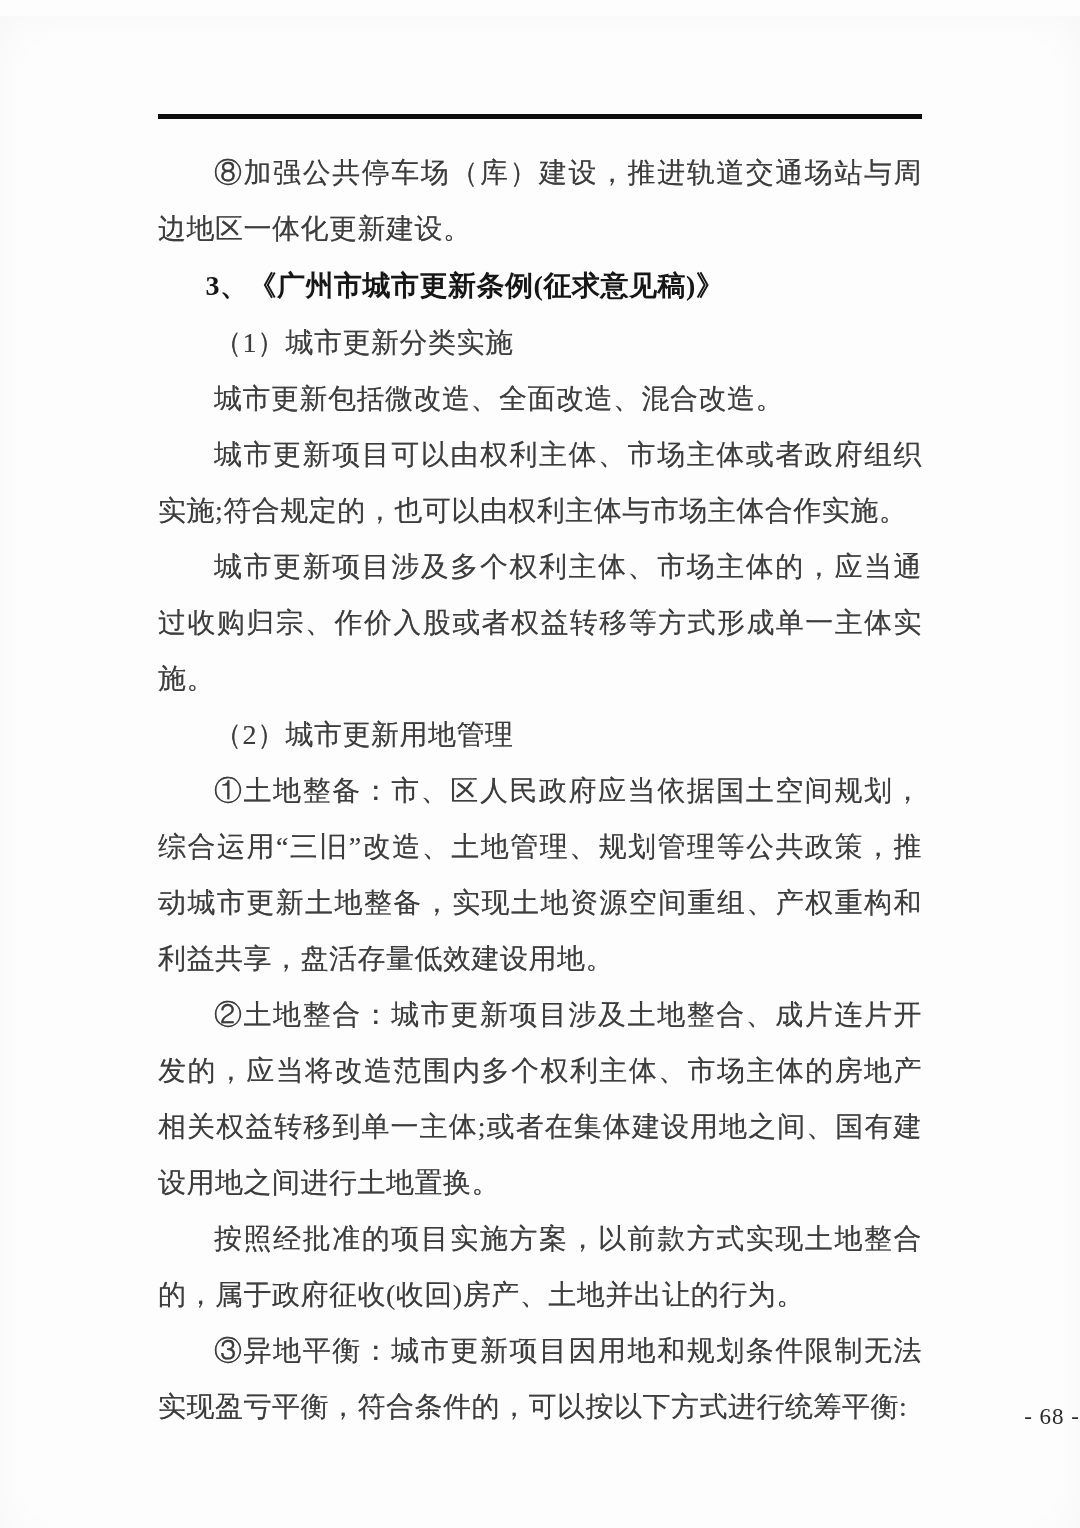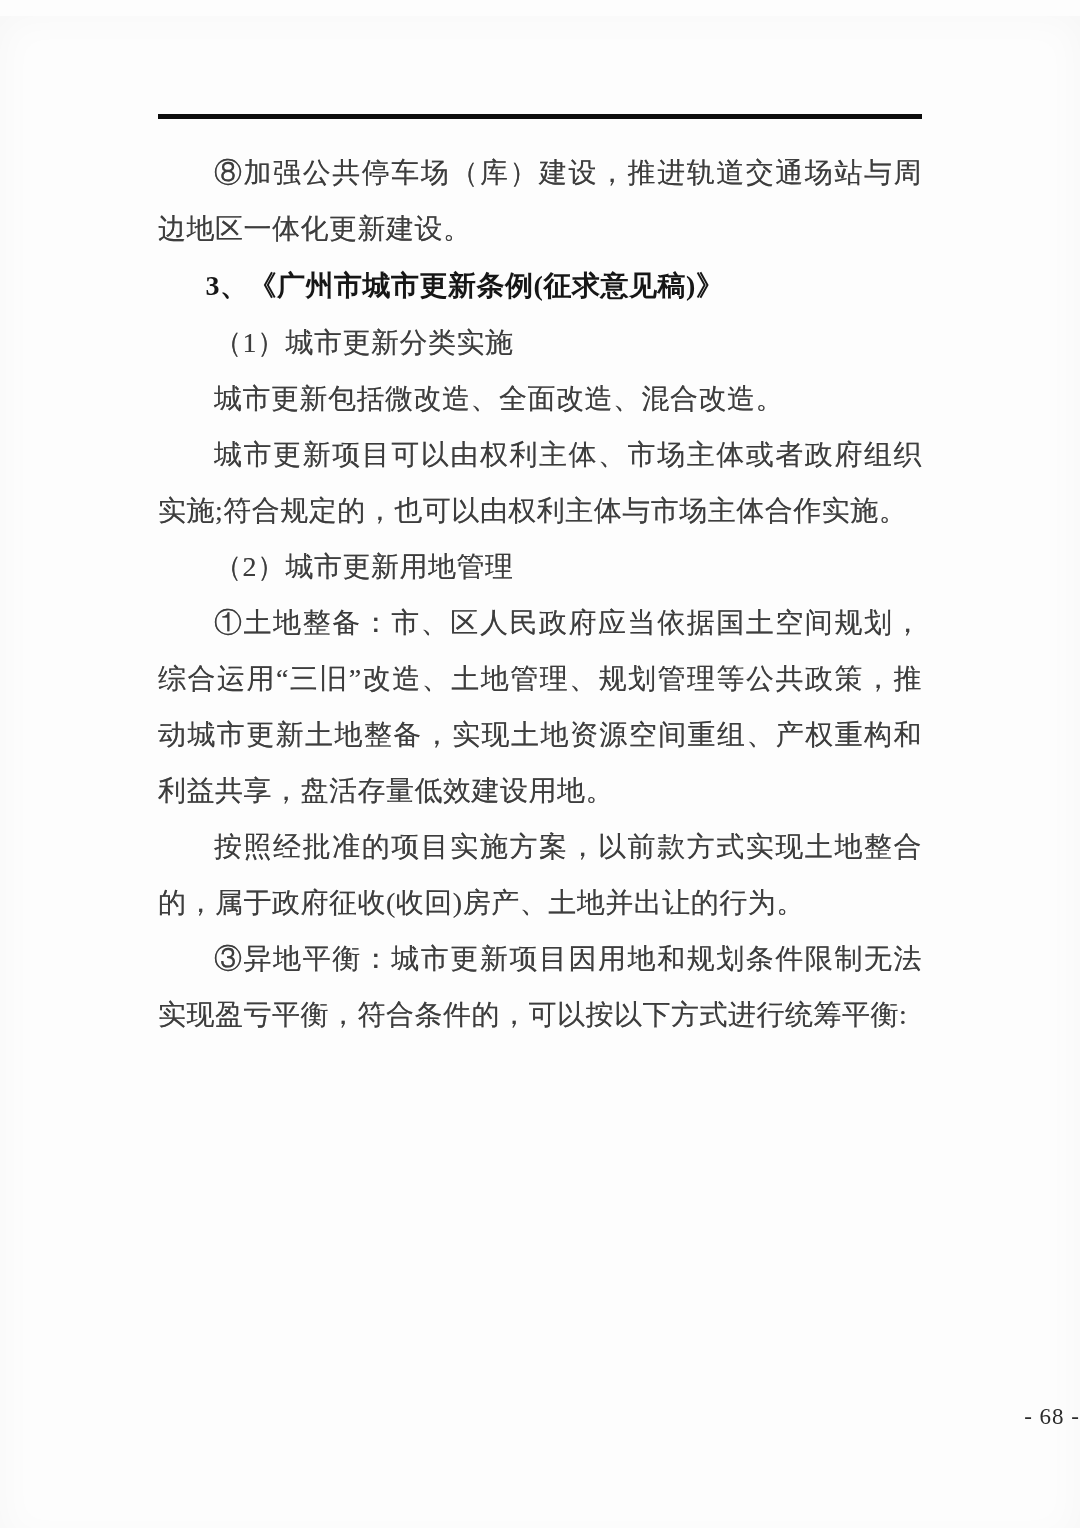--- a/index.html
+++ b/index.html
@@ -72,20 +72,22 @@
 
 <div class="page">
   <div class="content">
     <div class="header-rule"></div>
     <div class="text-block">
       <p class="para">⑧加强公共停车场（库）建设，推进轨道交通场站与周边地区一体化更新建设。</p>
       <p class="heading">3、《广州市城市更新条例(征求意见稿)》</p>
       <p class="para">（1）城市更新分类实施</p>
       <p class="para">城市更新包括微改造、全面改造、混合改造。</p>
       <p class="para">城市更新项目可以由权利主体、市场主体或者政府组织实施;符合规定的，也可以由权利主体与市场主体合作实施。</p>
+      <p class="para">城市更新项目涉及多个权利主体、市场主体的，应当通过收购归宗、作价入股或者权益转移等方式形成单一主体实施。</p>
       <p class="para">（2）城市更新用地管理</p>
       <p class="para">①土地整备：市、区人民政府应当依据国土空间规划，综合运用“三旧”改造、土地管理、规划管理等公共政策，推动城市更新土地整备，实现土地资源空间重组、产权重构和利益共享，盘活存量低效建设用地。</p>
+      <p class="para">②土地整合：城市更新项目涉及土地整合、成片连片开发的，应当将改造范围内多个权利主体、市场主体的房地产相关权益转移到单一主体;或者在集体建设用地之间、国有建设用地之间进行土地置换。</p>
       <p class="para">按照经批准的项目实施方案，以前款方式实现土地整合的，属于政府征收(收回)房产、土地并出让的行为。</p>
       <p class="para">③异地平衡：城市更新项目因用地和规划条件限制无法实现盈亏平衡，符合条件的，可以按以下方式进行统筹平衡:</p>
     </div>
   </div>
   <div class="page-number">- 68 -</div>
 </div>
 
 </body></html>

